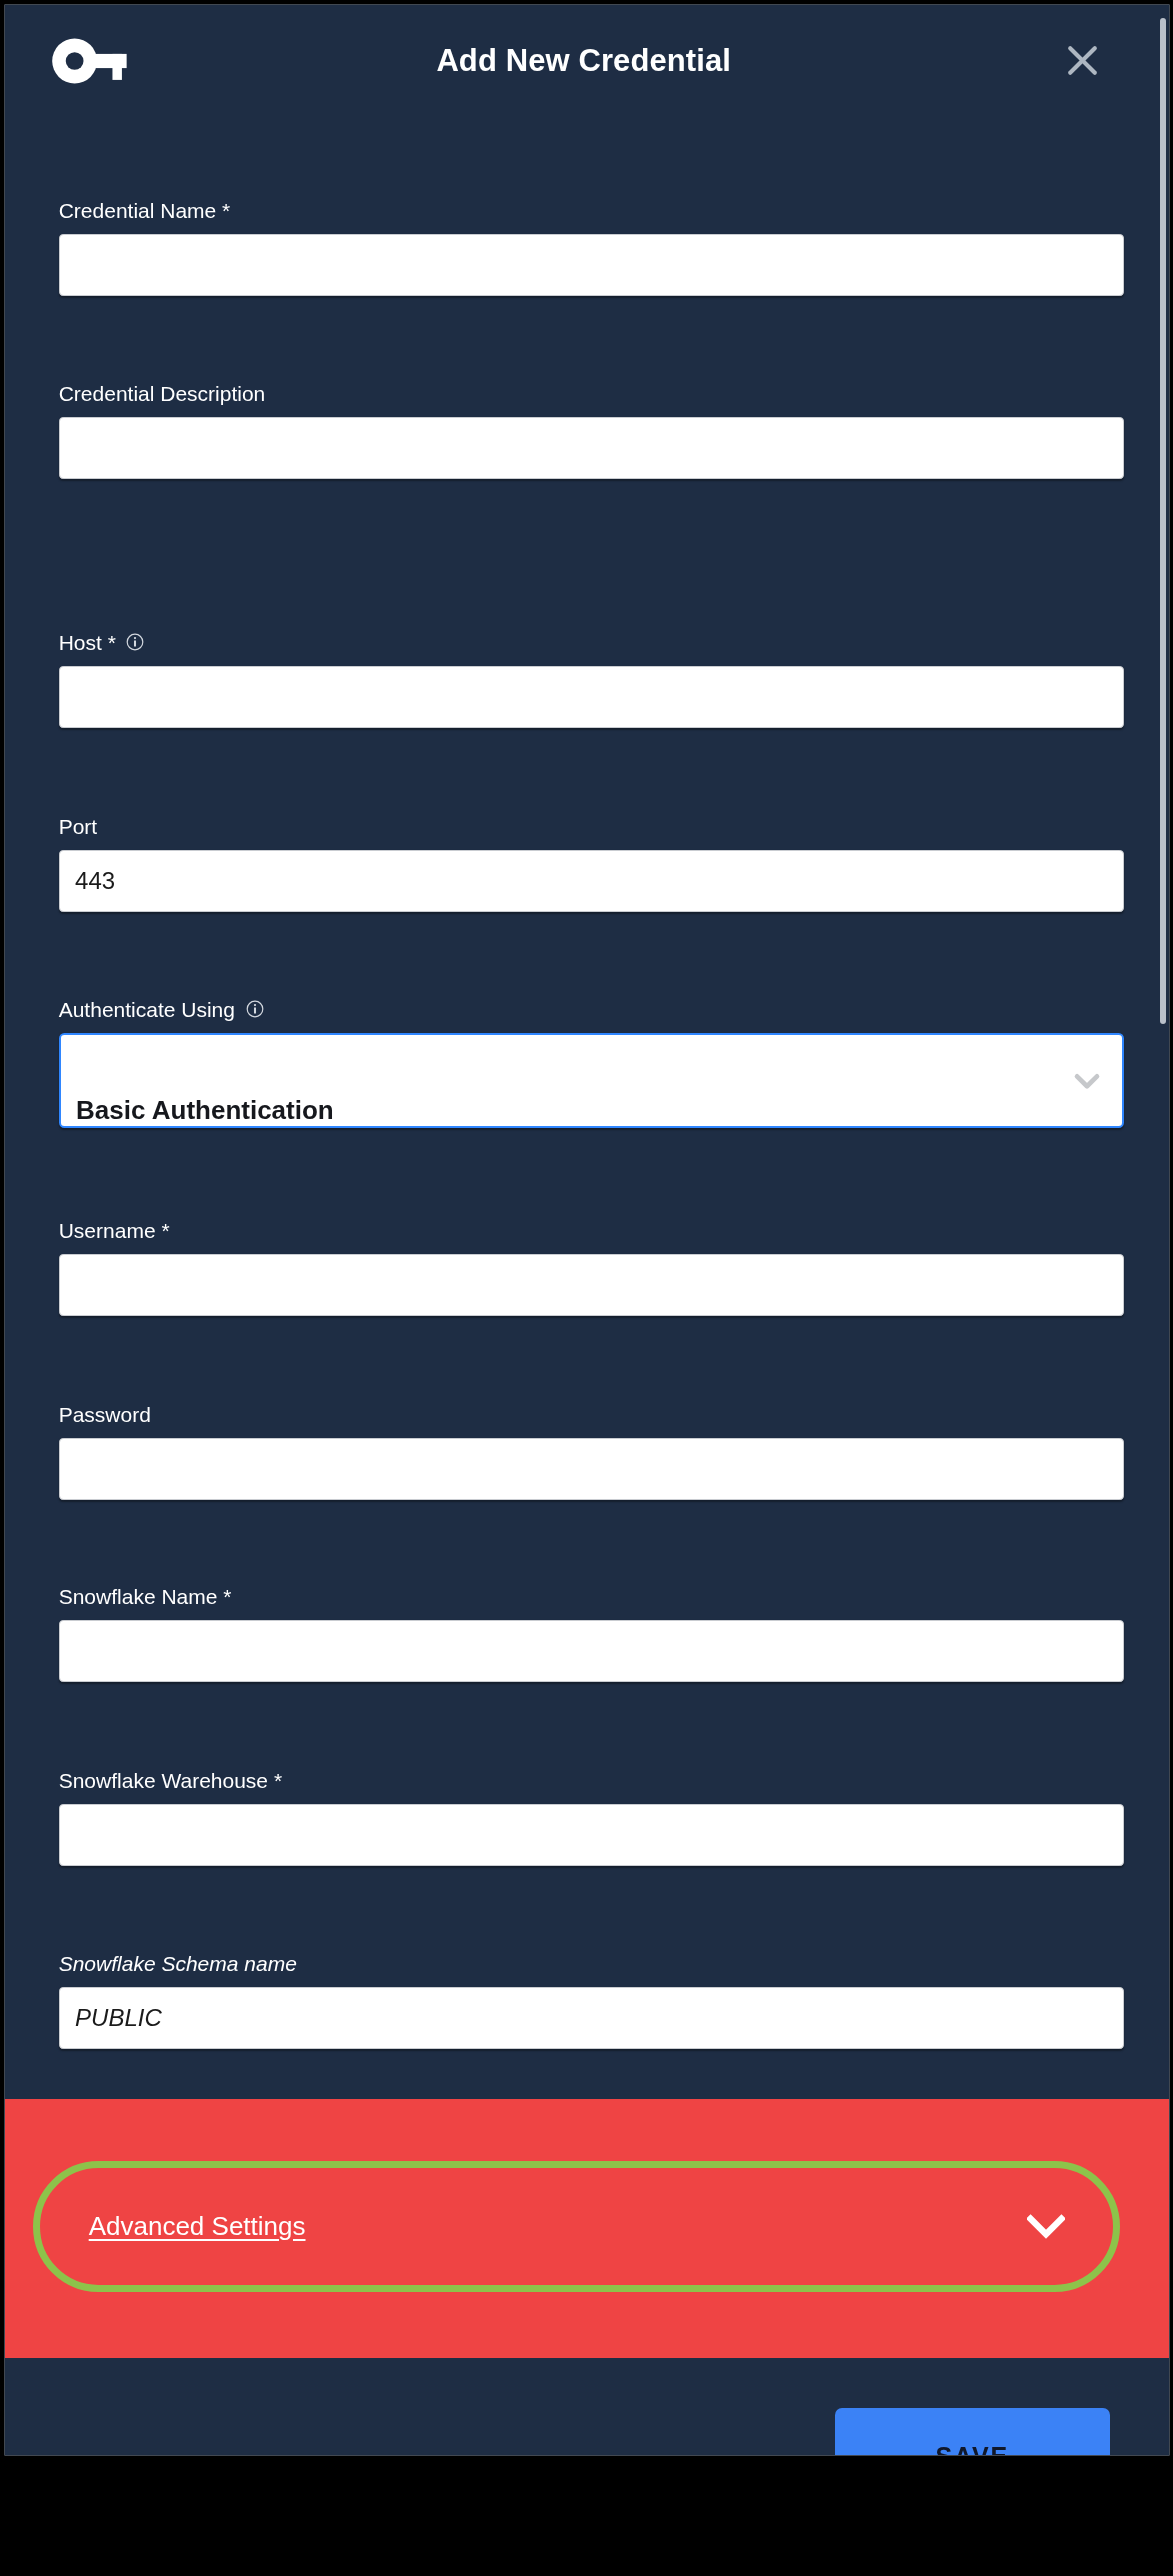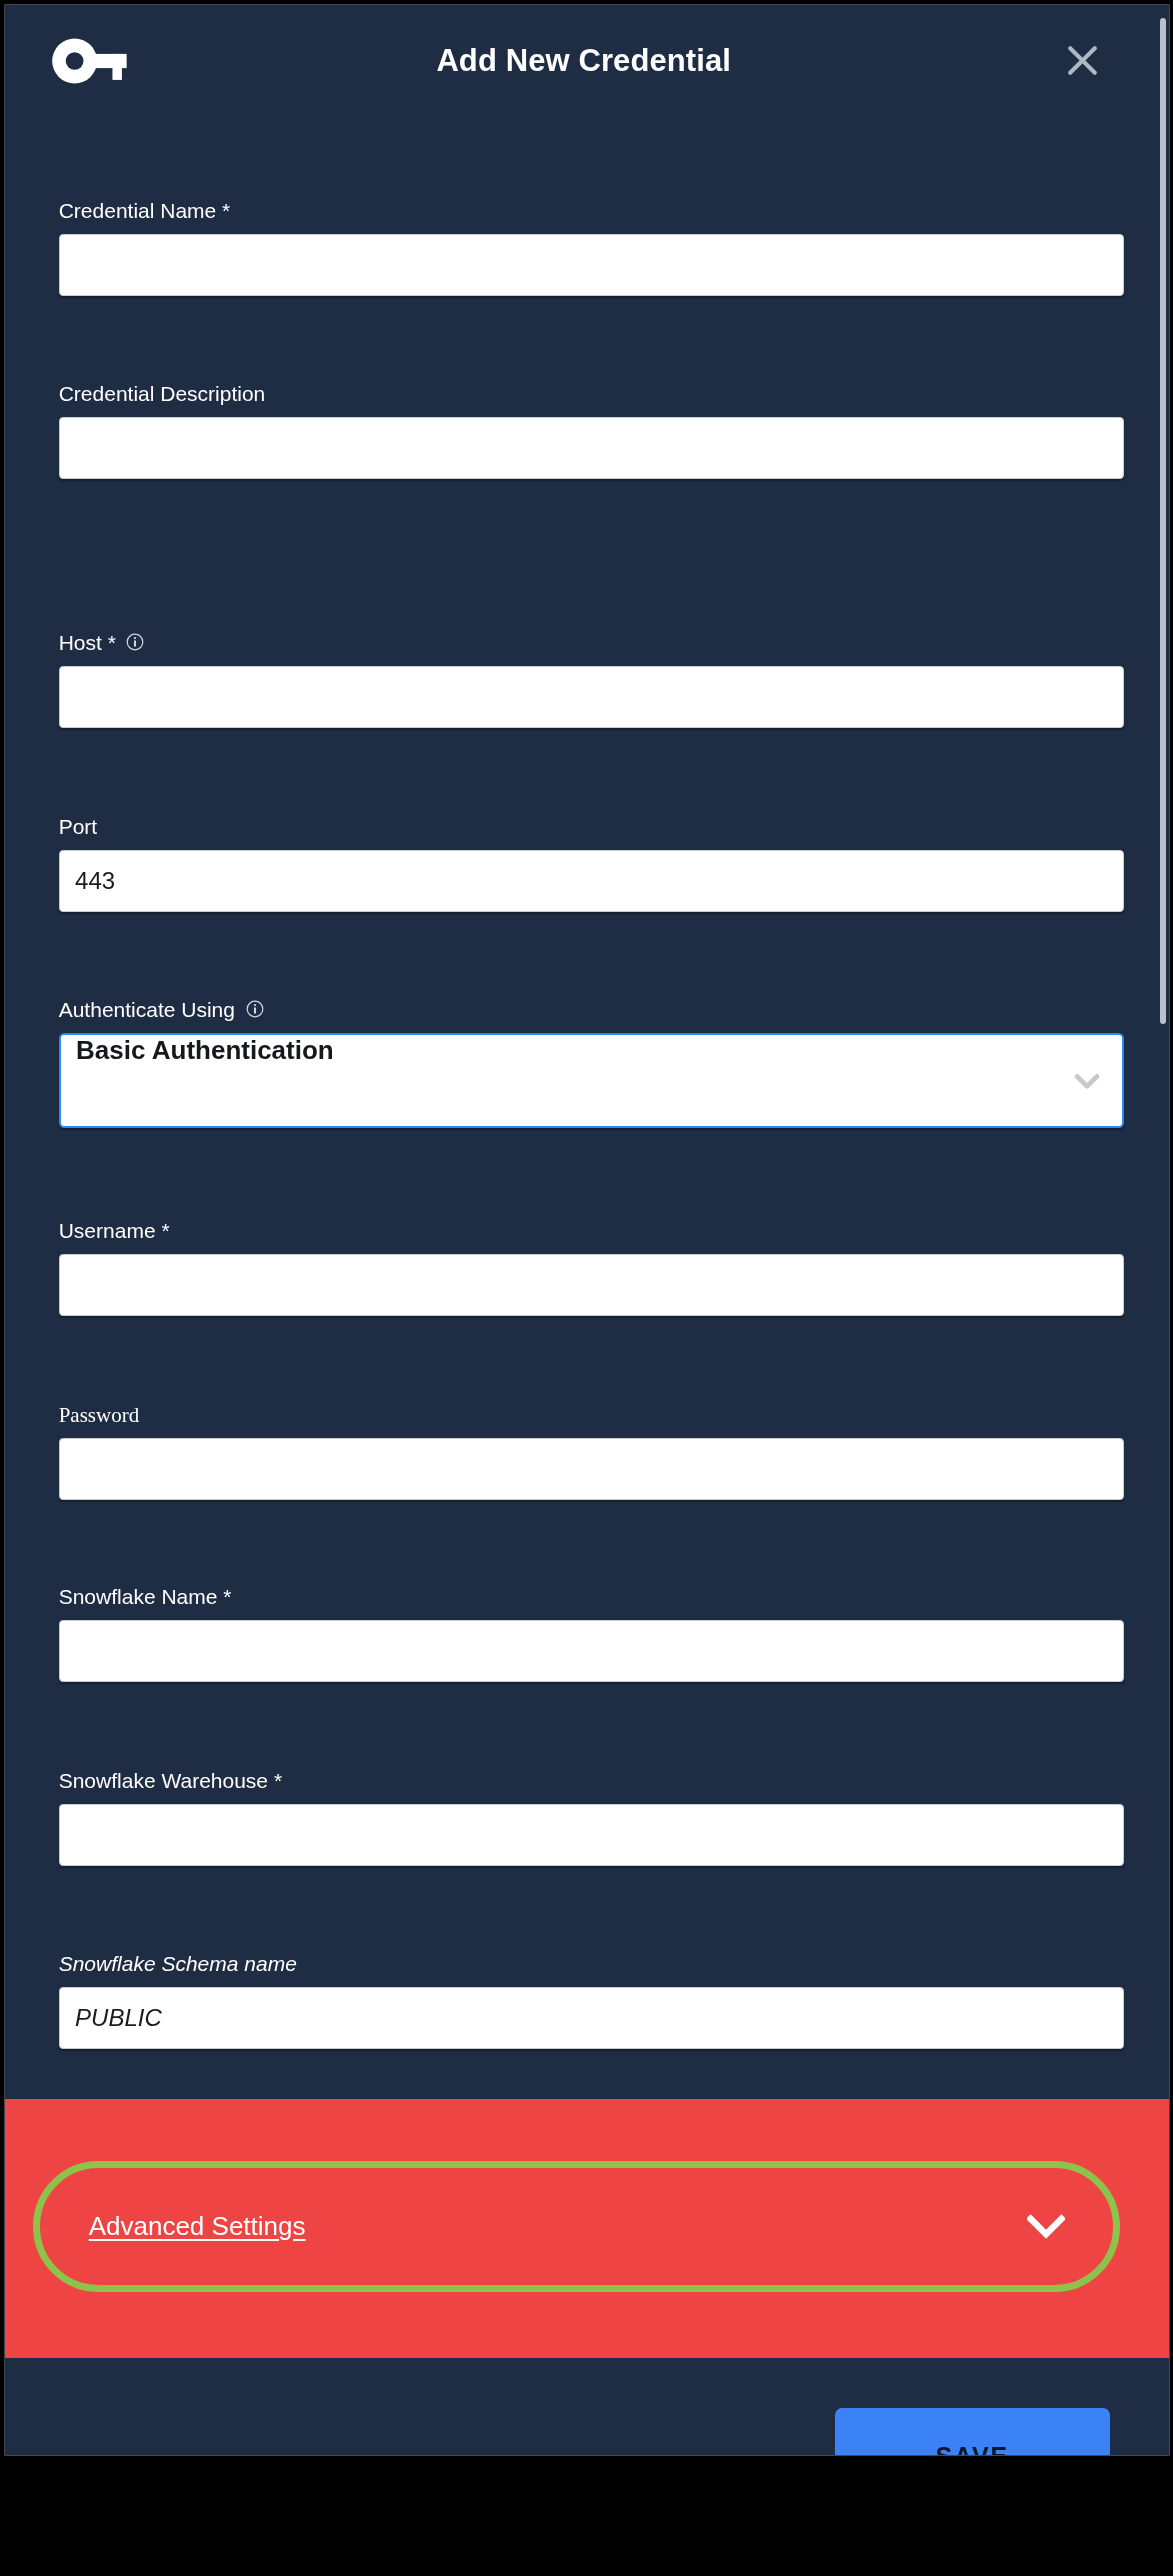--- a/index.html
+++ b/index.html
@@ -119,21 +119,21 @@
     position: absolute;
     left: 0; top: 0;
     width: 1065px;
     height: 95px;
     background: #ffffff;
     border: 2.4px solid #2f86ff;
     border-radius: 5.3px;
     box-sizing: border-box;
     box-shadow: 0 1.2px 1.8px rgba(0,0,0,0.35);
     display: flex;
-    align-items: flex-start;
+    align-items: flex-end;
     padding: 0 15.4px;
   }
   .select-value {
     color: #16181d;
     font-size: 26px;
     font-weight: bold;
   }
   .select-chevron {
     position: absolute;
     right: 20px;
@@ -323,21 +323,21 @@
     </div>
 
     <div class="field" style="top:1097px;">
       <div class="field-label">
         <span>Username</span>
         <span class="req">*</span>
       </div>
       <div class="input-box empty"></div>
     </div>
 
-    <div class="field" style="top:1281px;font-family:Liberation Serif, serif;">
+    <div class="field" style="top:1281px;">
       <div class="field-label">
         <span>Password</span>
         <span class="req"></span>
       </div>
       <div class="input-box empty"></div>
     </div>
 
     <div class="field" style="top:1463px;">
       <div class="field-label">
         <span>Snowflake Name</span>

